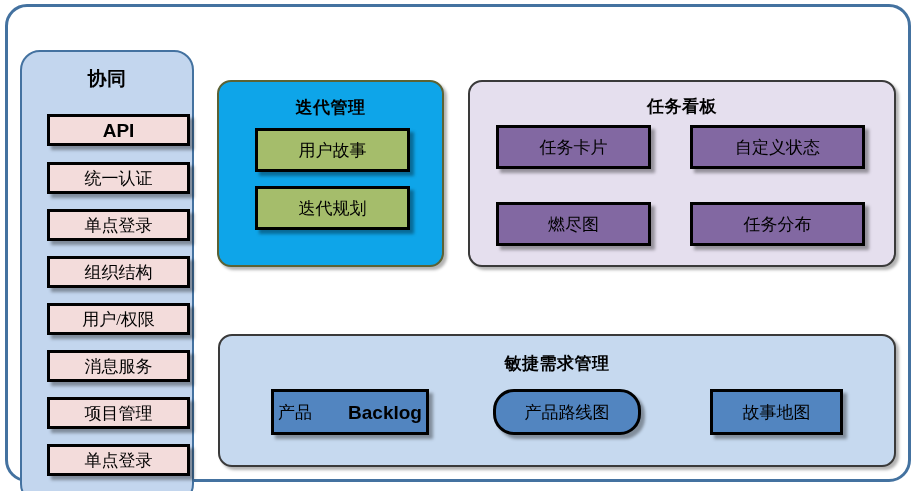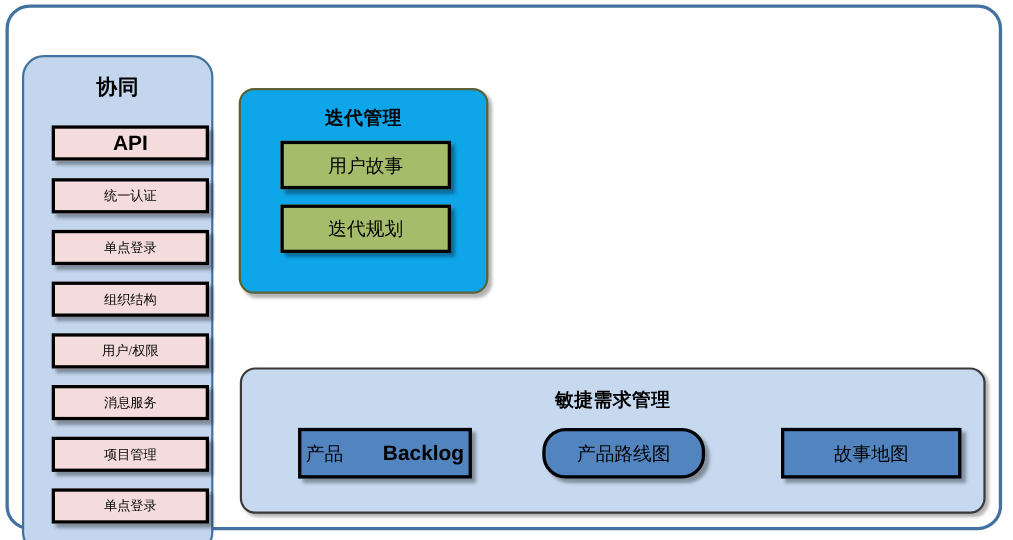--- a/index.html
+++ b/index.html
@@ -120,21 +120,21 @@
     line-height: 1;
   }
 
   
   .box-side {
     left: 25px;
     width: 143px;
     height: 32px;
     background: #f3dcdb;
     border-width: 3px;
-    font-size: 12px;
+    font-size: 17px;
   }
   .box-side.api {
     font-family: "Liberation Sans", "DejaVu Sans", sans-serif;
     font-weight: bold;
     font-size: 19px;
   }
 
   
   .box-green {
     background: #a5bd6b;
@@ -201,29 +201,45 @@
     <div class="panel-title">迭代管理</div>
 
     <div class="box box-green" style="left:36px; top:46px; width:155px; height:44px;">
       <span>用户故事</span>
     </div>
     <div class="box box-green" style="left:36px; top:104px; width:155px; height:44px;">
       <span>迭代规划</span>
     </div>
   </div>
 
+  <div class="panel panel-taskboard">
+    <div class="panel-title">任务看板</div>
+
+    <div class="box box-purple" style="left:26px; top:43px; width:155px; height:44px;">
+      <span>任务卡片</span>
+    </div>
+    <div class="box box-purple" style="left:220px; top:43px; width:175px; height:44px;">
+      <span>自定义状态</span>
+    </div>
+    <div class="box box-purple" style="left:26px; top:120px; width:155px; height:44px;">
+      <span>燃尽图</span>
+    </div>
+    <div class="box box-purple" style="left:220px; top:120px; width:175px; height:44px;">
+      <span>任务分布</span>
+    </div>
+  </div>
 
   <div class="panel panel-agile">
     <div class="panel-title">敏捷需求管理</div>
 
     <div class="box box-blue" style="left:51px; top:53px; width:158px; height:46px;gap:36px;">
       <span>产品</span>
         <span class="mixed-latin">Backlog</span>
     </div>
     <div class="box box-blue" style="left:273px; top:53px; width:148px; height:46px;border-radius:21px;">
       <span>产品路线图</span>
     </div>
-    <div class="box box-blue" style="left:490px; top:53px; width:164px; height:46px;">
+    <div class="box box-blue" style="left:490px; top:53px; width:133px; height:46px;">
       <span>故事地图</span>
     </div>
   </div>
 
 </div>
 
 </body></html>

